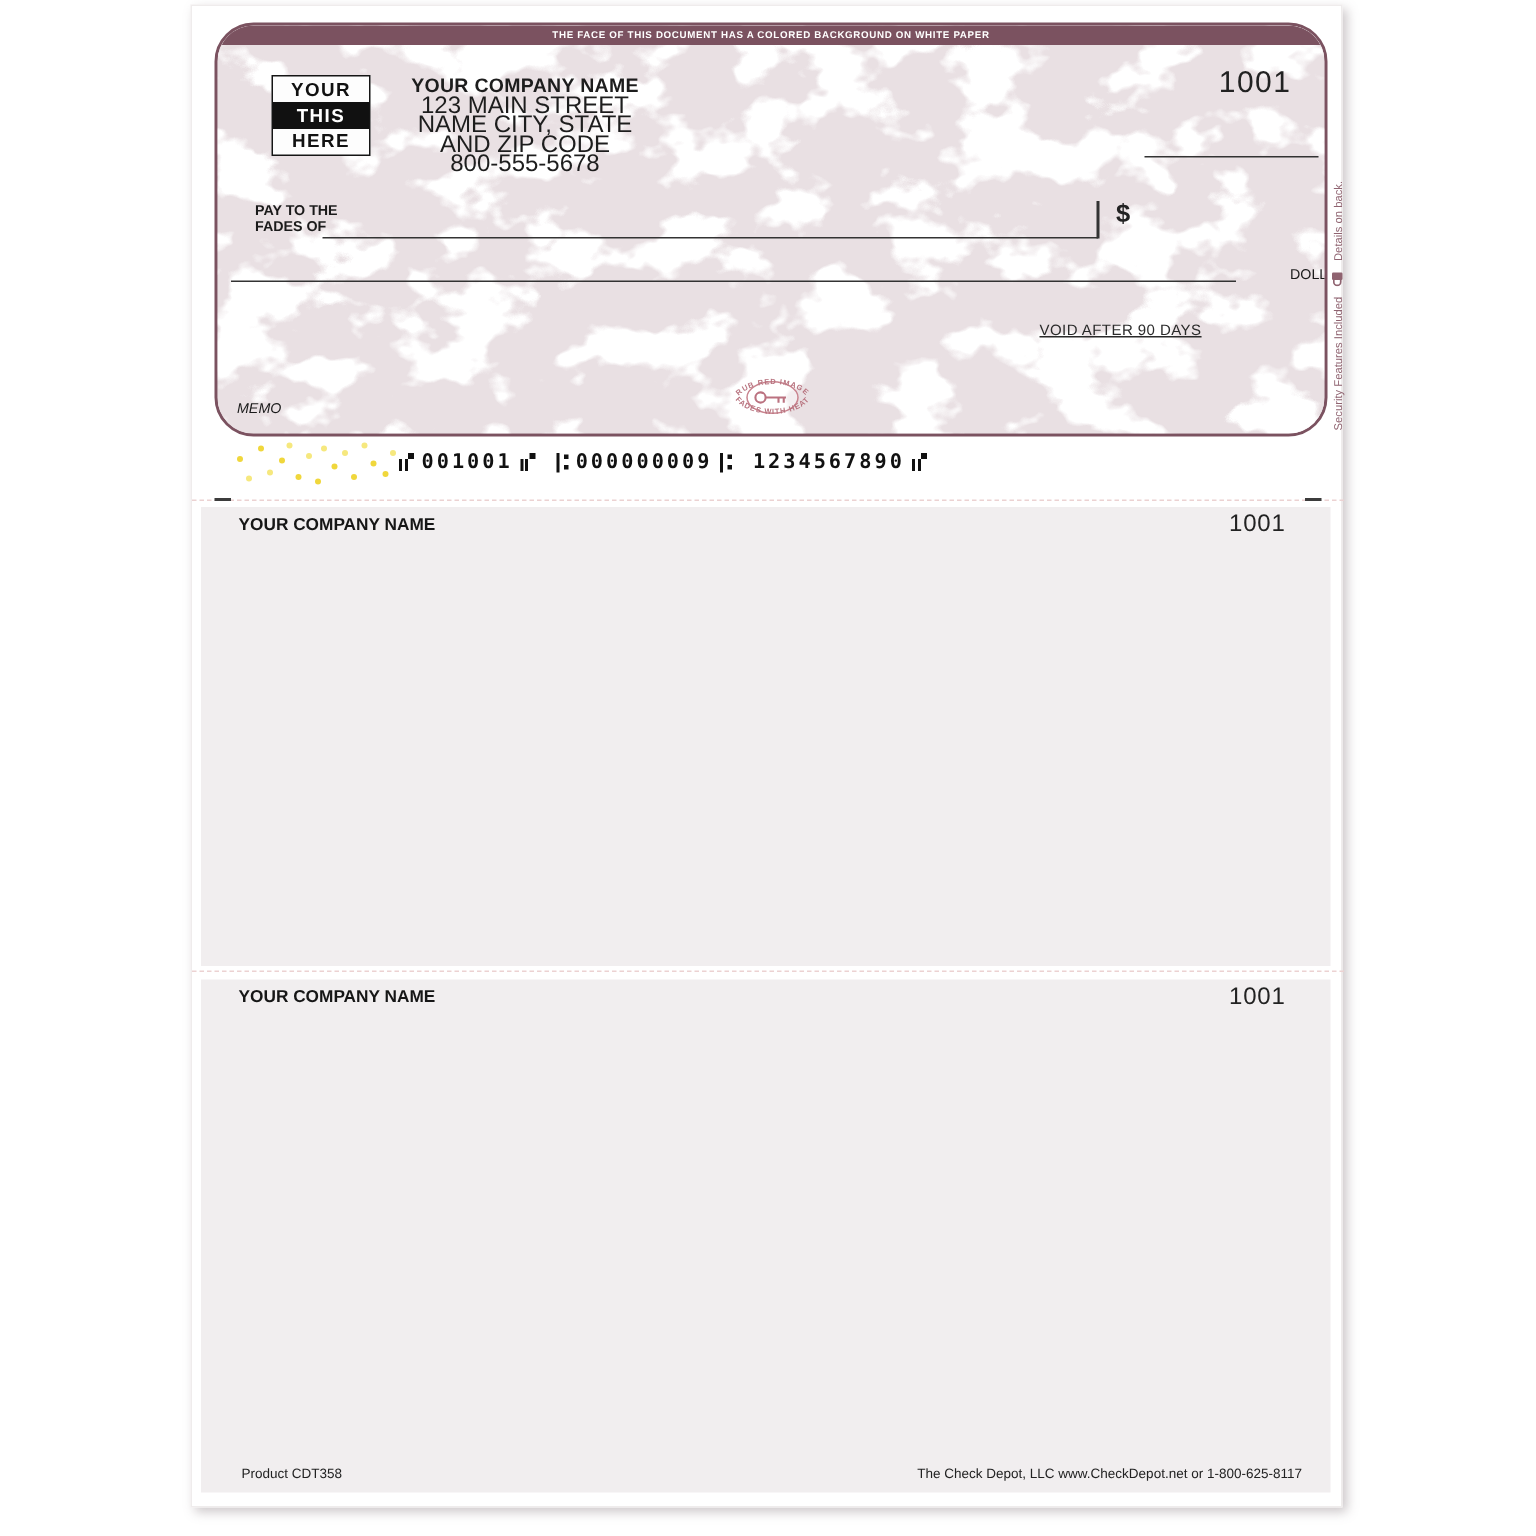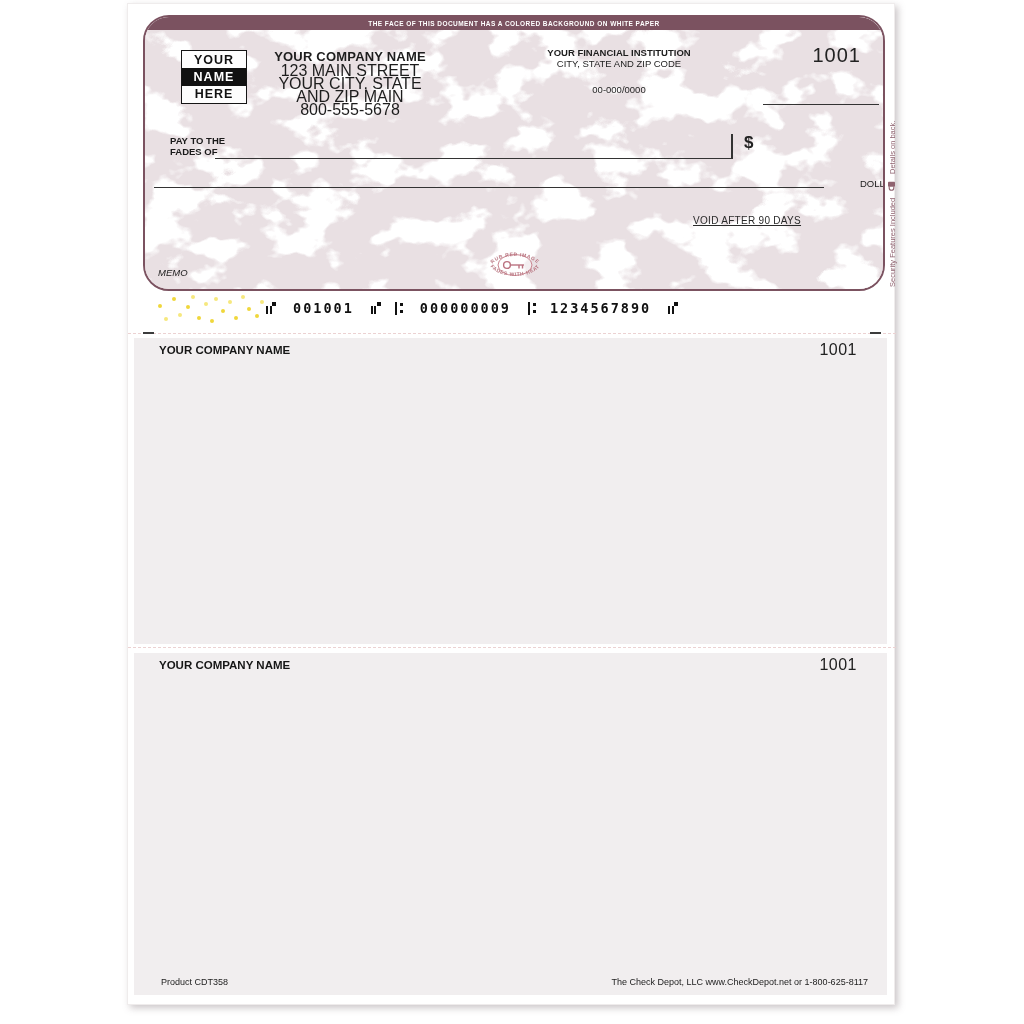--- a/index.html
+++ b/index.html
@@ -56,21 +56,21 @@
                display:flex; align-items:center; gap:7px; padding-top:4px;
                font-size:7.5px; color:#8f6370; white-space:nowrap; }
 
   
   .dots { position:absolute; left:22px; top:288px; width:120px; height:32px; }
   .dot { position:absolute; width:4px; height:4px; border-radius:50%; }
   .d-a { background:#f0d73c; } .d-b { background:#f6e87e; }
 
   
   .micr { position:absolute; left:138px; top:296px; height:16px; display:flex; align-items:center; gap:14px; }
-  .micr-group { display:inline-flex; align-items:center; gap:17px; }
+  .micr-group { display:inline-flex; align-items:center; gap:5px; }
   .micr-num { font-family:"DejaVu Sans Mono", monospace; font-weight:700; font-size:13.5px;
               letter-spacing:2px; color:#111; }
   .ms { position:relative; display:inline-block; width:10px; height:13px; }
   .ms i { position:absolute; background:#111; }
   .onus .b1 { left:0; bottom:1px; width:2px; height:8px; }
   .onus .b2 { left:3.5px; bottom:1px; width:2px; height:8px; }
   .onus .sq { right:0; top:0; width:4px; height:4px; }
   .transit { width:8px; }
   .transit .b1 { left:0; top:0; width:2px; height:13px; }
   .transit .d1 { right:0; top:1.5px; width:3px; height:3px; }
@@ -106,36 +106,31 @@
         <rect width="100%" height="100%" fill="#e9e0e3"></rect>
         <rect width="100%" height="100%" filter="url(#mf)"></rect>
       </svg>
 
       <div class="check-banner">
         <span>THE FACE OF THIS DOCUMENT HAS A COLORED BACKGROUND ON WHITE PAPER</span>
       </div>
 
       <div class="ck logo-box">
         <div>YOUR</div>
-        <div class="logo-mid">NAME</div>
+        <div class="logo-mid">THIS</div>
         <div>HERE</div>
       </div>
 
       <div class="ck company-block">
         <div class="company-name">YOUR COMPANY NAME</div>
         <div class="company-line">123 MAIN STREET</div>
-        <div class="company-line">YOUR CITY, STATE AND ZIP MAIN</div>
+        <div class="company-line">NAME CITY, STATE AND ZIP CODE</div>
         <div class="company-line">800-555-5678</div>
       </div>
 
-      <div class="ck bank-block">
-        <div class="bank-name">YOUR FINANCIAL INSTITUTION</div>
-        <div class="bank-line">CITY, STATE AND ZIP CODE</div>
-        <div class="bank-fraction">00-000/0000</div>
-      </div>
 
       <div class="ck check-number">1001</div>
       <div class="ck date-line"></div>
 
       <div class="ck payto">
         <div>PAY TO THE</div>
         <div>FADES OF</div>
       </div>
       <div class="ck payee-line"></div>
       <div class="ck payee-bracket"></div>

